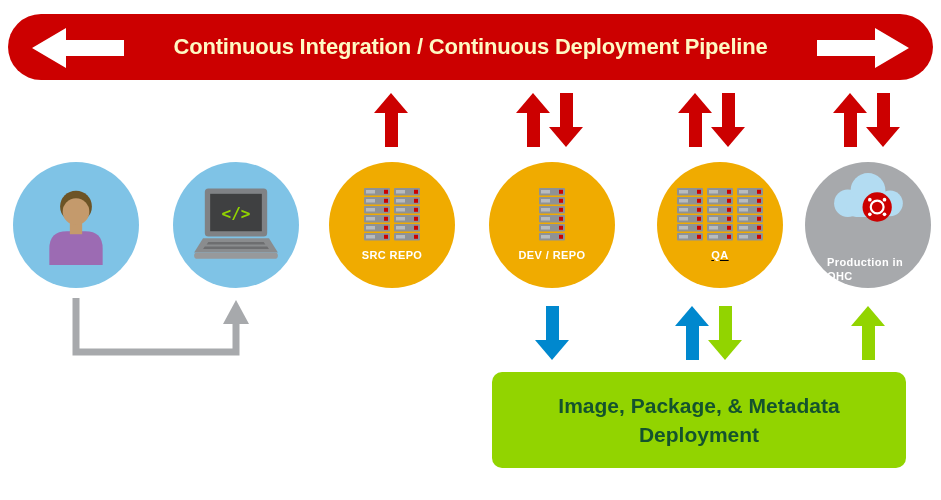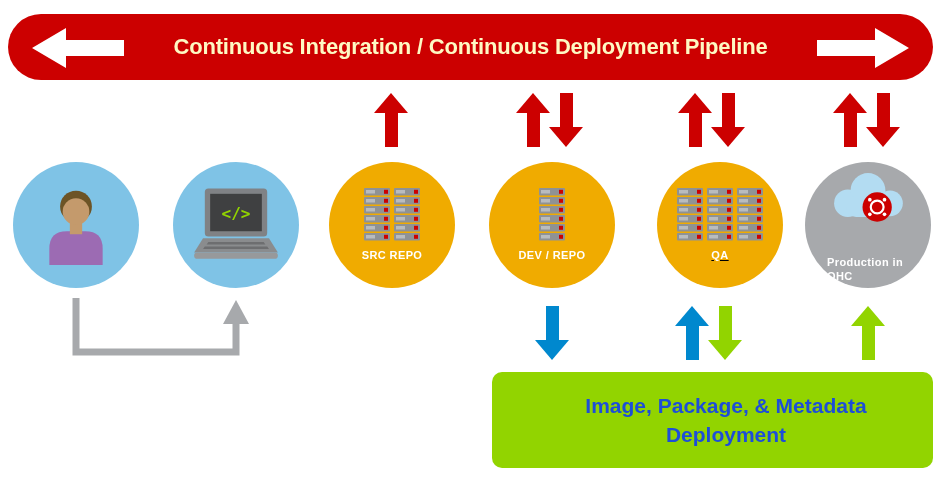--- a/index.html
+++ b/index.html
@@ -50,21 +50,21 @@
     color:#ffffff;font-weight:700;font-size:11px;letter-spacing:.4px;
     margin-top:8px;line-height:1.25;
   }
   .circle .label.wrap{width:82px;}
 
   
   .repo-box{
     position:absolute;left:492px;top:372px;width:414px;height:96px;
     background:#92d400;border-radius:10px;
     display:flex;flex-direction:column;align-items:center;justify-content:center;
-    color:#1d4ed8;font-size:21px;font-weight:700;line-height:1.4;text-align:center;padding-left:27px;
+    color:#14532d;font-size:21px;font-weight:700;line-height:1.4;text-align:center;
   }
 
   .code-text{font-family:"DejaVu Sans Mono", monospace;font-weight:bold;}
 </style>
 </head>
 <body>
 
 <svg width="0" height="0" style="position:absolute" aria-hidden="true">
   <defs>
     <g id="rack">

